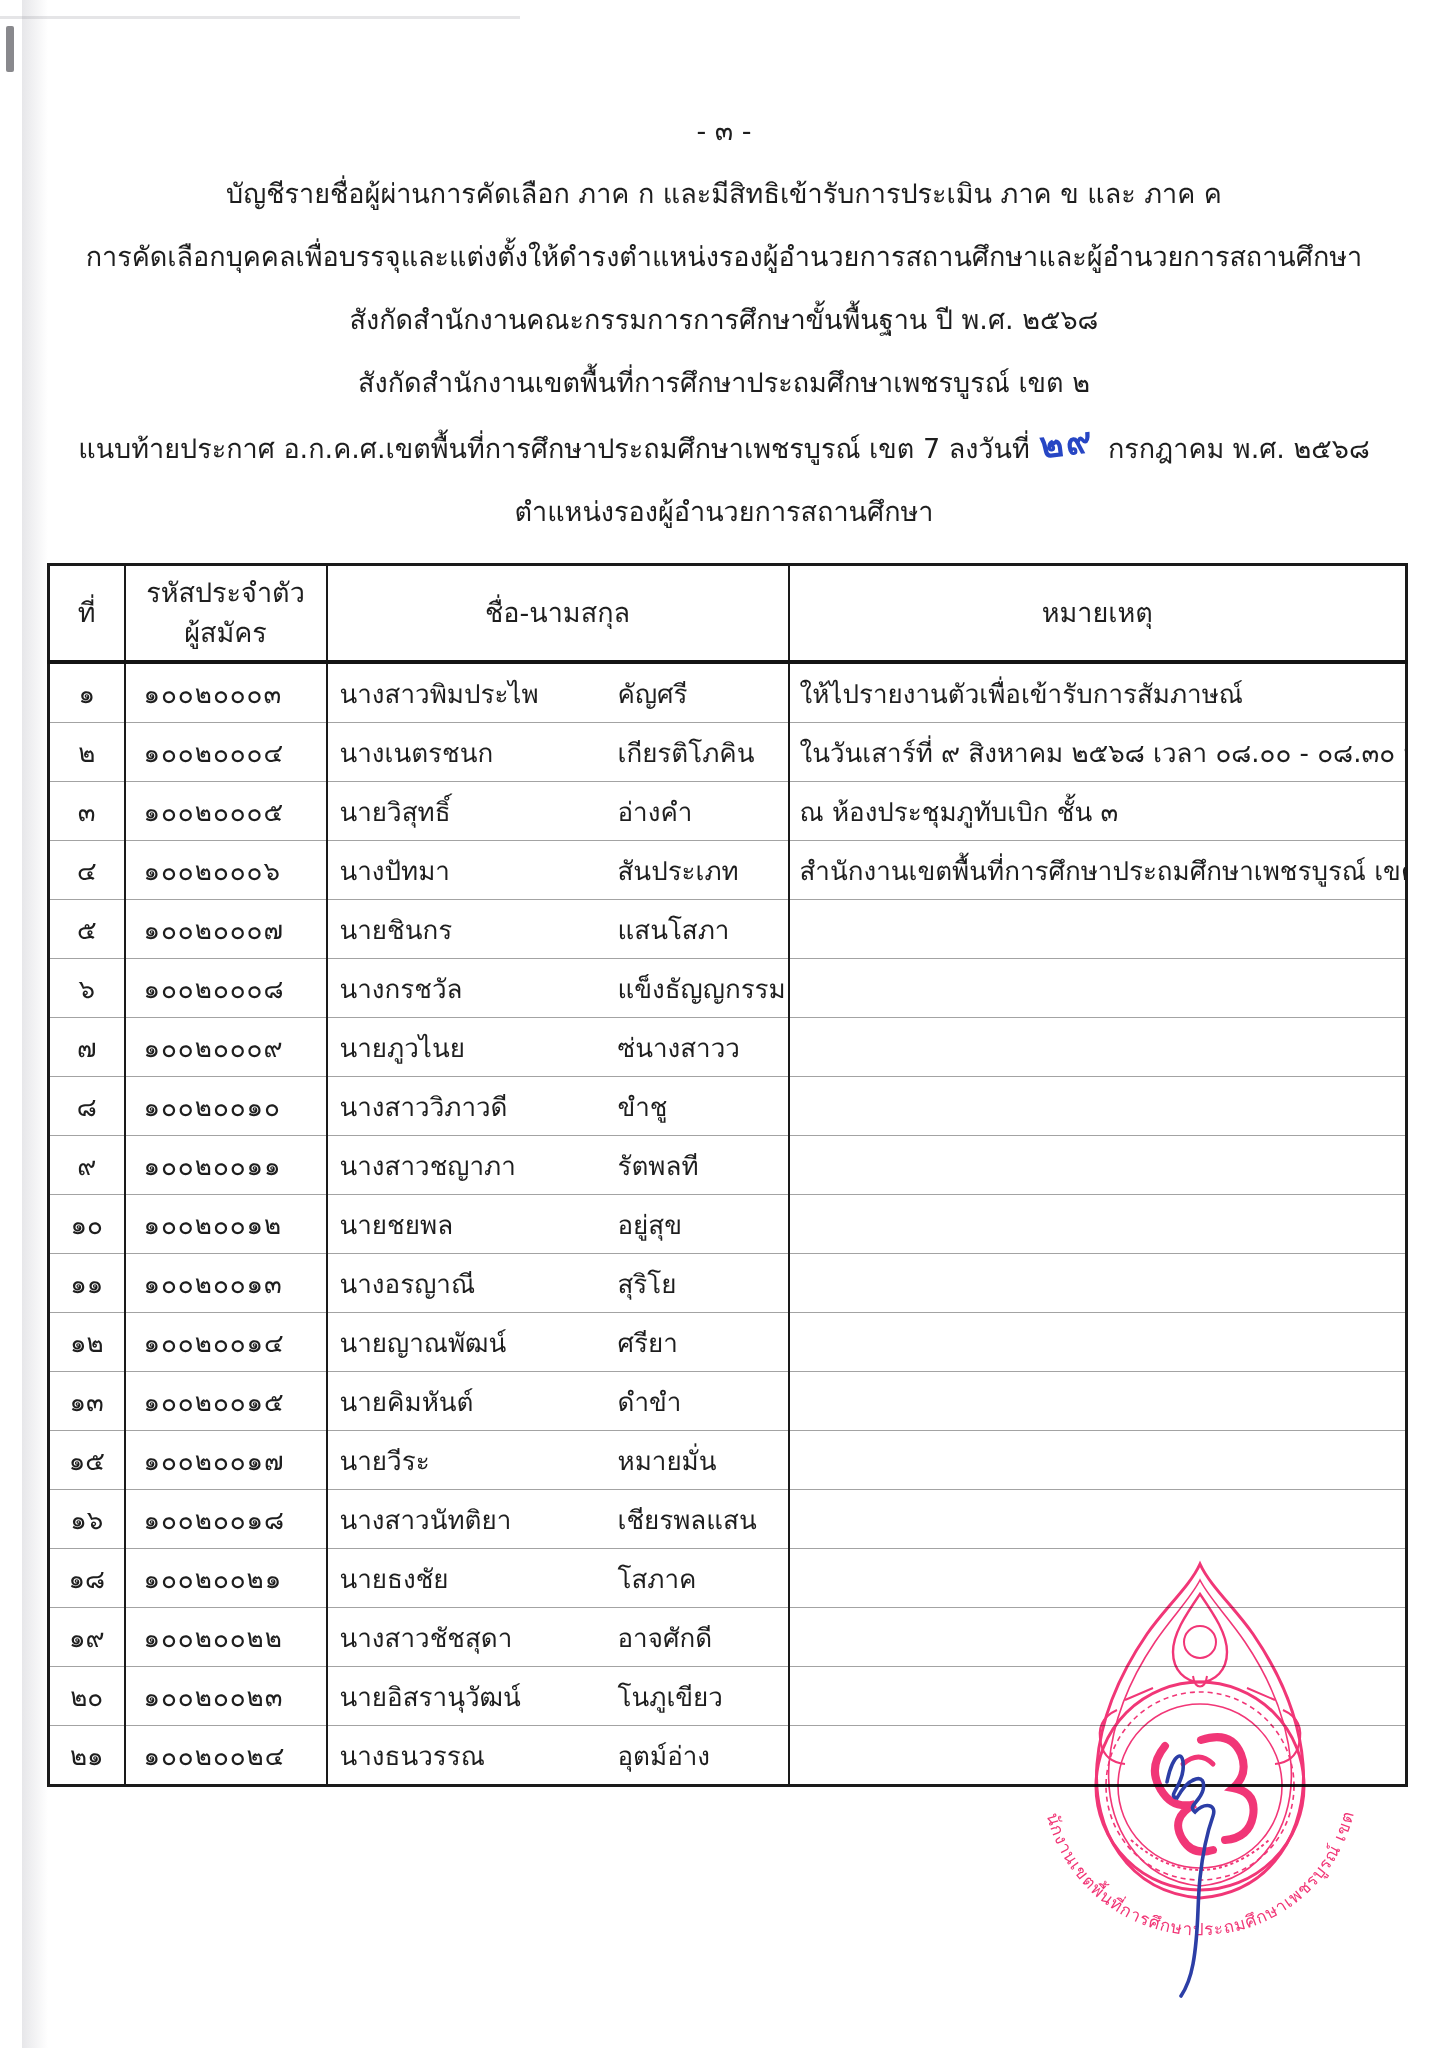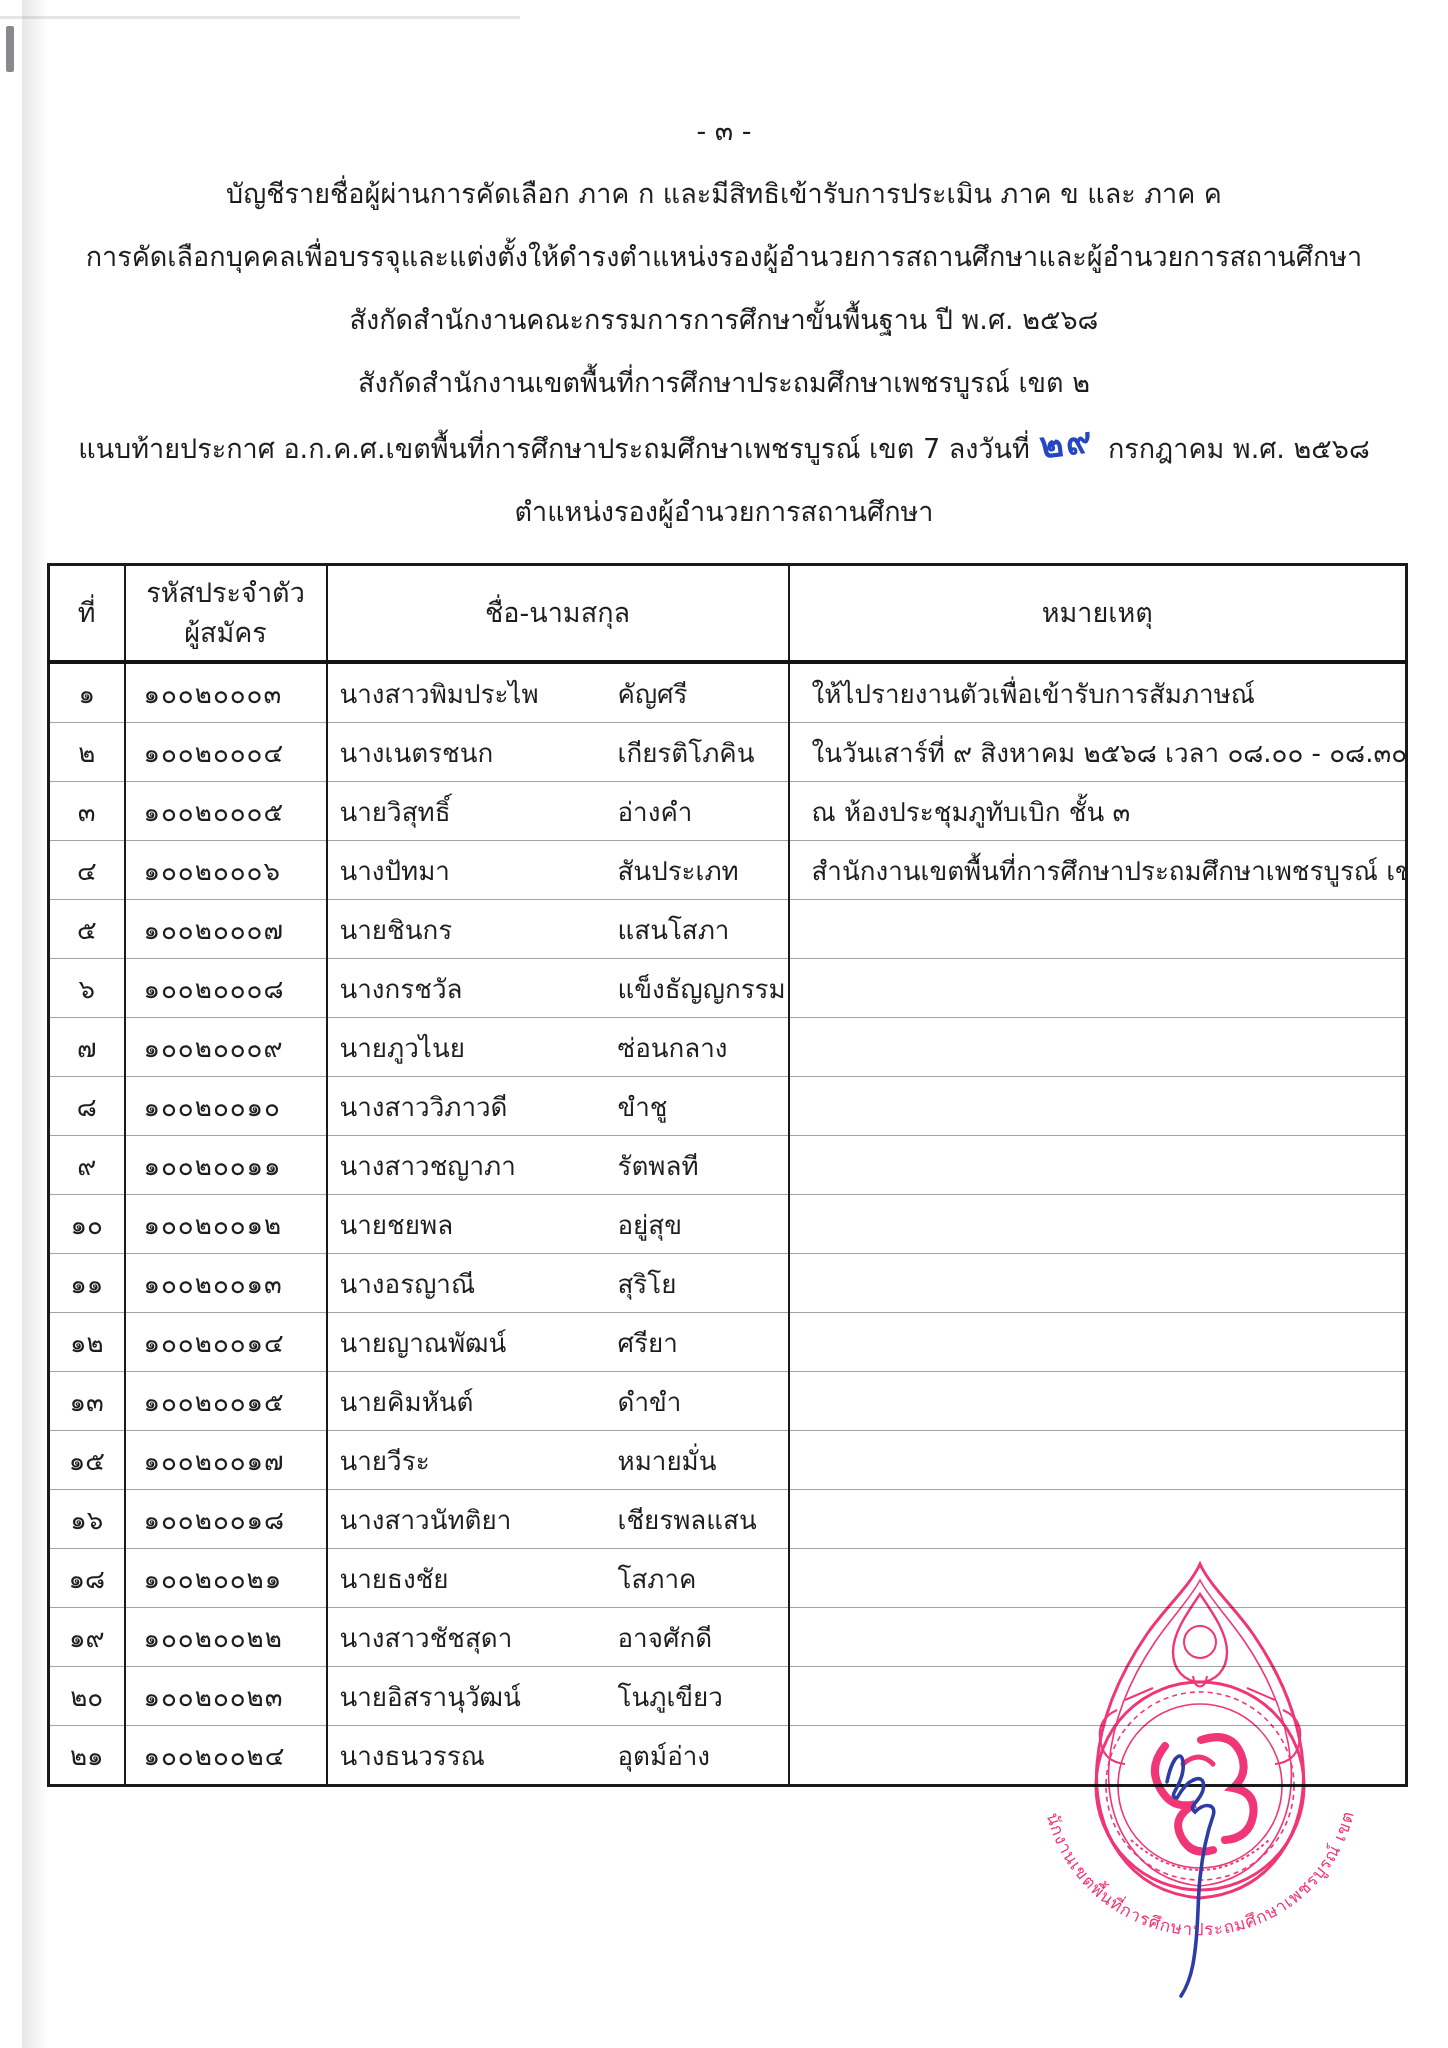--- a/index.html
+++ b/index.html
@@ -52,21 +52,21 @@
   .roster td{
     font-size:26px;vertical-align:middle;height:56px;
     overflow:hidden;white-space:nowrap;
   }
   .roster th + th, .roster td + td{border-left:2px solid #1a1a1a;}
   .roster tbody tr + tr td{border-top:1px solid #a3a3a3;}
   td.cell-no{text-align:center;}
   td.cell-id{padding-left:18px;letter-spacing:1px;}
   td.cell-name{padding-left:12px;}
   td.cell-name .first{display:inline-block;width:278px;}
-  td.cell-remark{padding-left:22px;}
+  td.cell-remark{padding-left:10px;}
   
   .stamp-wrap{
     position:absolute;left:1005px;top:1550px;width:390px;height:480px;
     pointer-events:none;
   }
   .stamp-wrap svg{position:absolute;left:0;top:0;}
   .stamp-svg{mix-blend-mode:multiply;opacity:0.92;}
 </style>
 </head>
 <body>
@@ -136,21 +136,21 @@
   </tr>
       <tr>
     <td class="cell-no">๖</td>
     <td class="cell-id">๑๐๐๒๐๐๐๘</td>
     <td class="cell-name"><span class="first">นางกรชวัล</span><span class="last">แข็งธัญญกรรม</span></td>
     <td class="cell-remark"></td>
   </tr>
       <tr>
     <td class="cell-no">๗</td>
     <td class="cell-id">๑๐๐๒๐๐๐๙</td>
-    <td class="cell-name"><span class="first">นายภูวไนย</span><span class="last">ซ่อนกลาง</span></td>
+    <td class="cell-name"><span class="first">นายภูวไนย</span><span class="last">ซ่นางสาวว</span></td>
     <td class="cell-remark"></td>
   </tr>
       <tr>
     <td class="cell-no">๘</td>
     <td class="cell-id">๑๐๐๒๐๐๑๐</td>
     <td class="cell-name"><span class="first">นางสาววิภาวดี</span><span class="last">ขำชู</span></td>
     <td class="cell-remark"></td>
   </tr>
       <tr>
     <td class="cell-no">๙</td>

